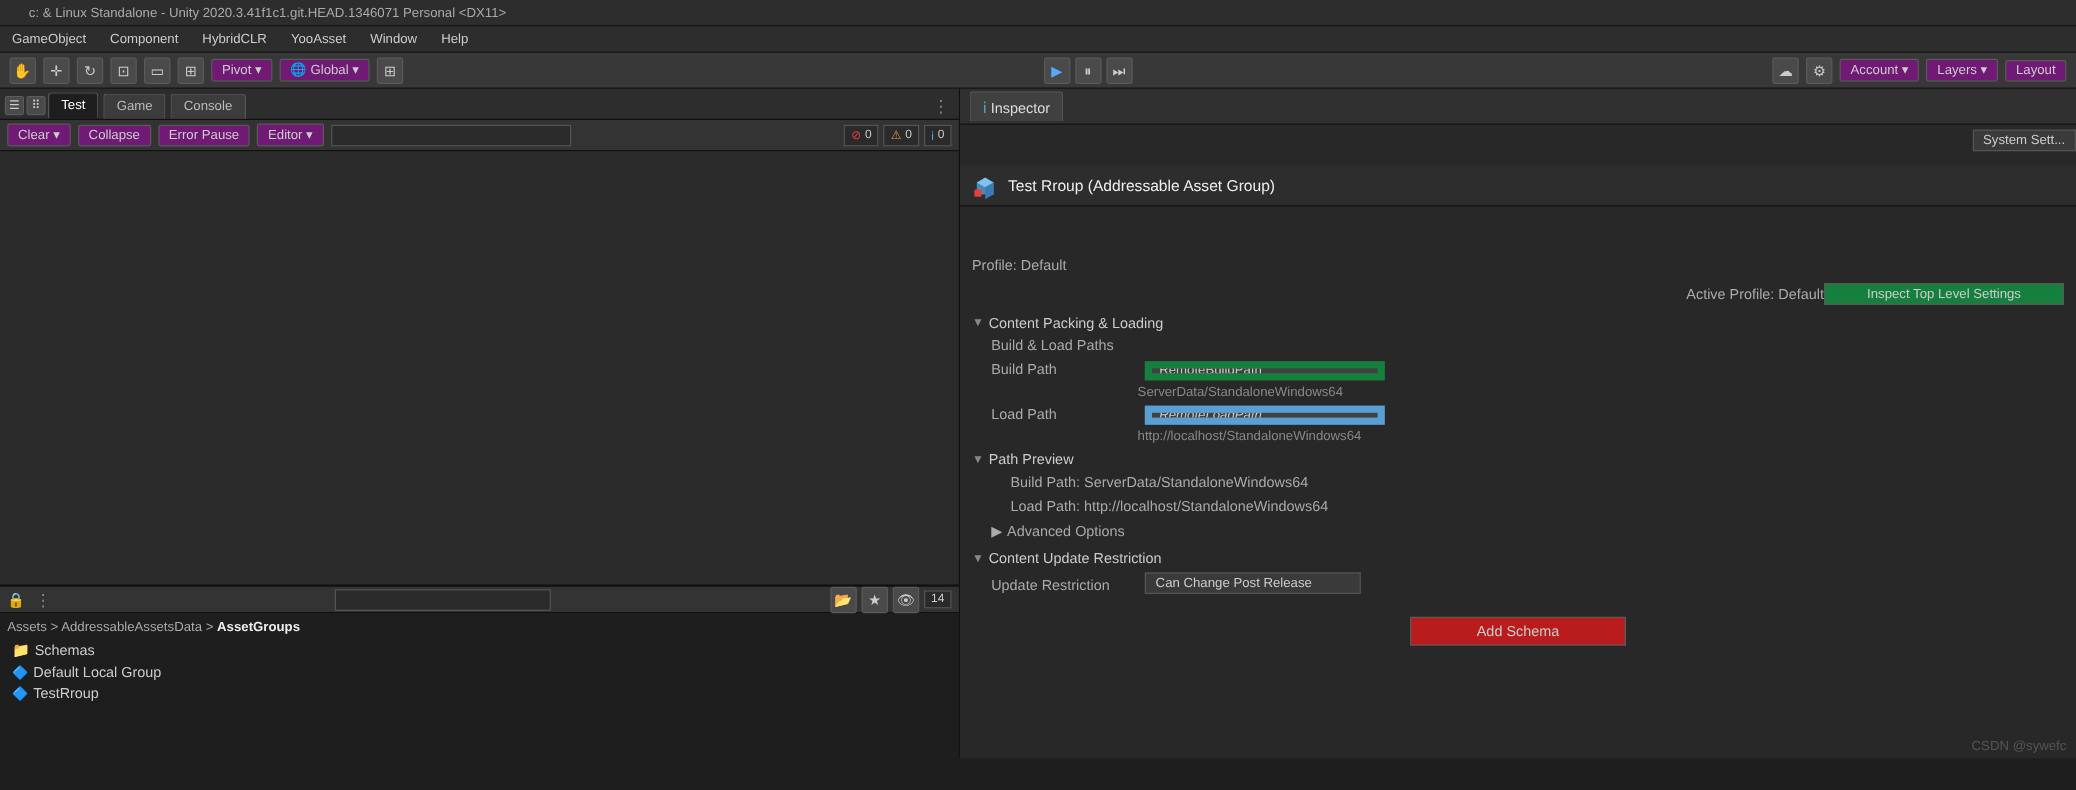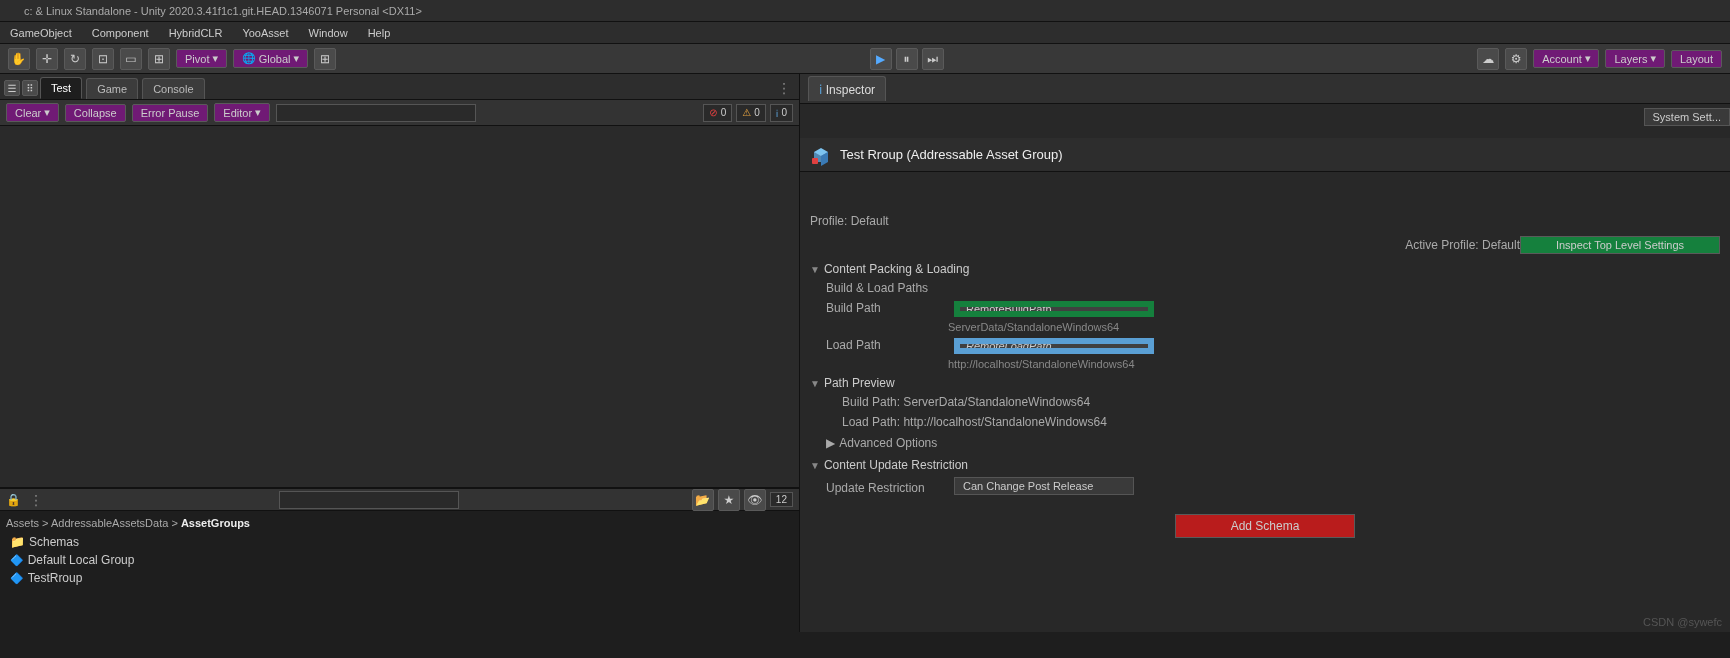--- a/index.html
+++ b/index.html
@@ -527,21 +527,21 @@
         <div style="display:flex;align-items:center;gap:4px;">
           <span class="lock-icon">🔒</span>
           <span class="vertical-dots">⋮</span>
         </div>
         <input class="bottom-search" type="text" style="">
         <div class="bottom-icons">
           <div class="btn-icon">📂</div>
           <div class="btn-icon">★</div>
           <div class="btn-icon">👁</div>
           <div class="badge">
-            <span>12</span>
+            <span>14</span>
           </div>
         </div>
       </div>
       <div class="bottom-content">
         <div class="breadcrumb-row">
           <span>Assets</span>
           <span> &gt; </span>
           <span>AddressableAssetsData</span>
           <span> &gt; </span>
           <span class="bold">AssetGroups</span>

